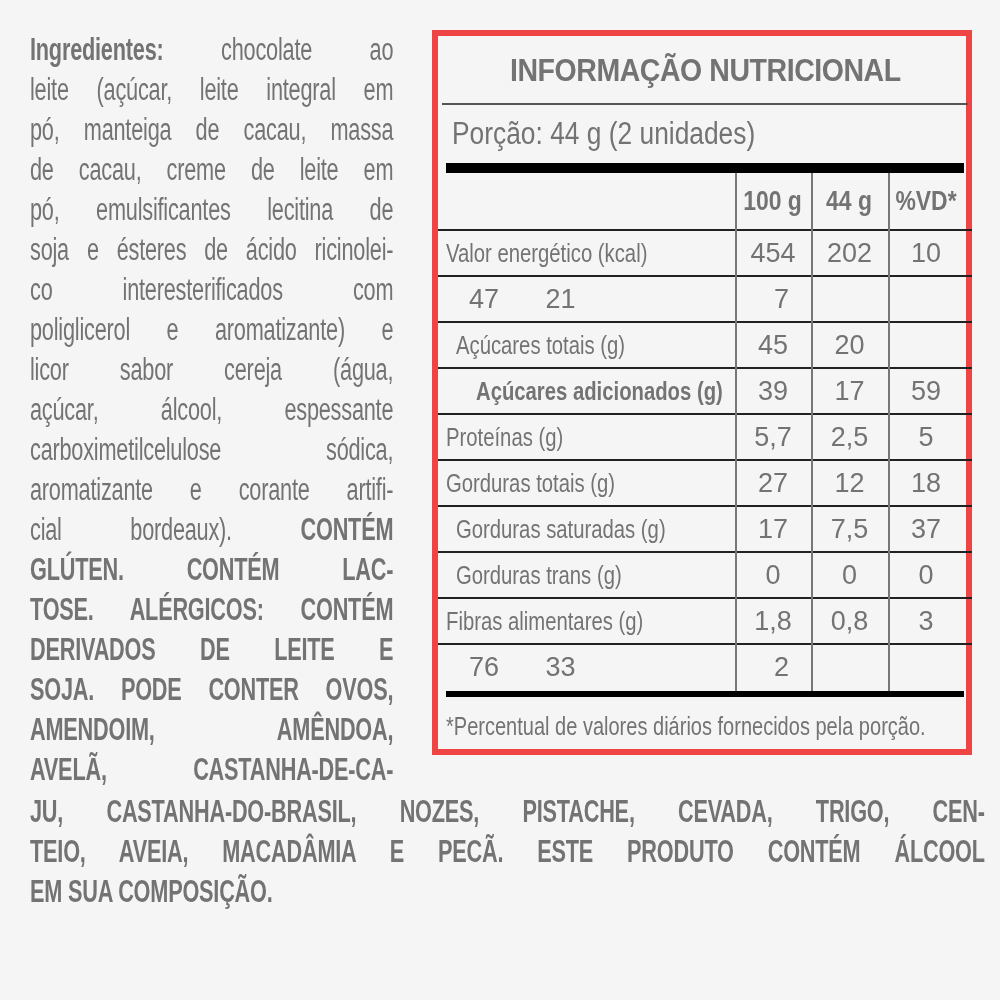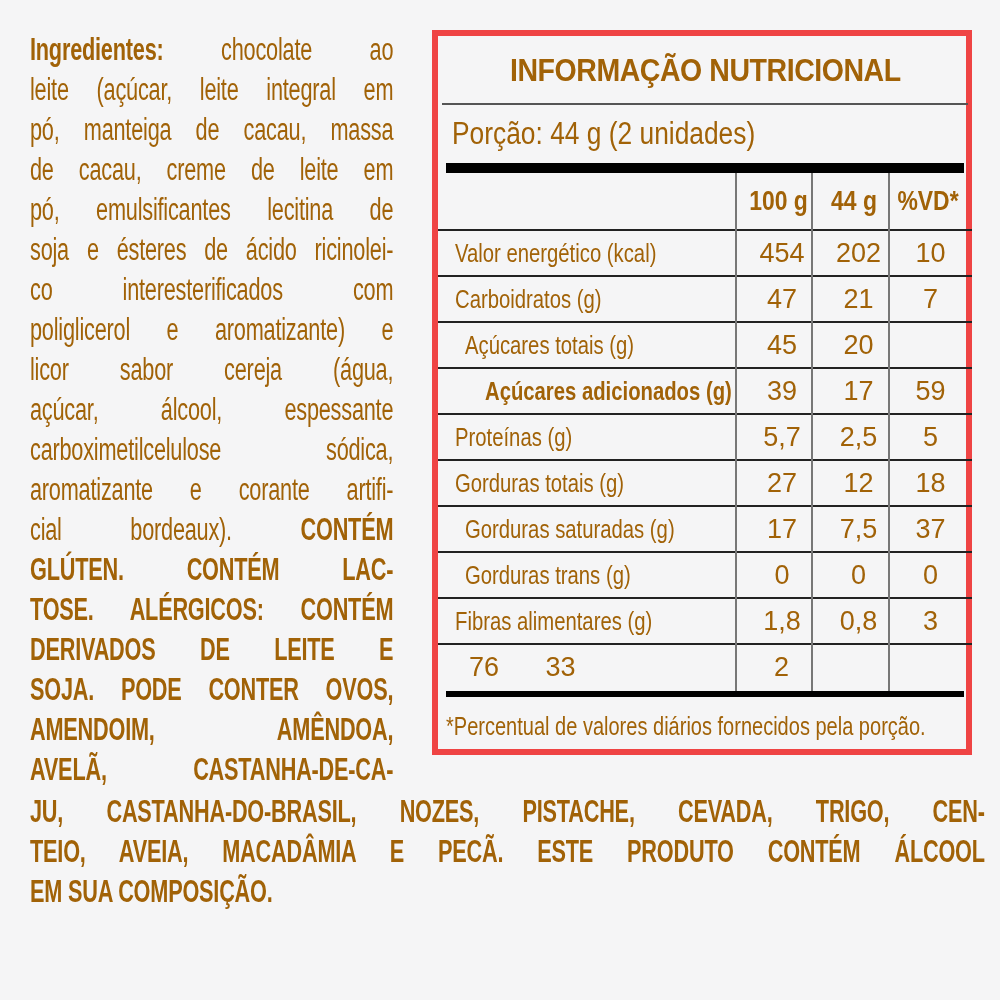--- a/index.html
+++ b/index.html
@@ -1,18 +1,18 @@
 <!DOCTYPE html>
 <html><head>
 <meta charset="utf-8">
 <style>
   html,body { margin:0; padding:0; }
   .canvas {
     position:relative; width:1000px; height:1000px;
-    background:#f5f5f6; color:#a16207;
+    background:#f5f5f6; color:#737373;
     font-family:"Liberation Sans", sans-serif;
     overflow:hidden;
   }
 
   
   .ingredients { position:absolute; left:30px; top:30px; width:363px; }
   .ingredients-wide { position:absolute; left:30px; top:792px; width:955px; }
   .ing-line {
     font-size:31px; line-height:40px; height:40px;
     letter-spacing:-0.3px;
@@ -52,21 +52,21 @@
     position:absolute; top:137px; left:0; width:534px; height:58px;
     display:flex; align-items:center; padding:6px 8px;
     border-bottom:2px solid #222;
   }
   .nt-rows { position:absolute; top:195px; left:0; width:534px; }
   .nrow {
     display:flex; align-items:center; height:46px; padding:0 8px;
     border-bottom:2px solid #222;
   }
   .nrow:last-child { border-bottom:none; height:44px; }
-  .c-label { width:289px;margin-left:9px; }
+  .c-label { width:289px; }
   .c-label span {
     font-size:26px; display:inline-block; transform:scaleX(0.78);
     transform-origin:0 50%; white-space:nowrap;
   }
   .ind1 .c-label { padding-left:10px; }
   .ind2 .c-label { padding-left:30px;font-weight:bold; }
   .c-v1 { width:76px; text-align:center; font-size:27px; }
   .c-v2 { width:77px; text-align:center; font-size:27px; }
   .c-v3 { flex:1; text-align:center; font-size:27px; }
   .nt-header .czh {
@@ -135,21 +135,20 @@
     </div>
 
     <div class="nt-rows" id="nt-rows">
         <div class="nrow">
           <div class="c-label"><span>Valor energético (kcal)</span></div>
           <div class="c-v1">454</div>
           <div class="c-v2">202</div>
           <div class="c-v3">10</div>
         </div>
         <div class="nrow">
-          <div class="c-label"><span>Carboidratos (g)</span></div>
           <div class="c-v1">47</div>
           <div class="c-v2">21</div>
           <div class="c-v3">7</div>
         </div>
         <div class="nrow ind1">
           <div class="c-label"><span>Açúcares totais (g)</span></div>
           <div class="c-v1">45</div>
           <div class="c-v2">20</div>
           <div class="c-v3"></div>
         </div>

